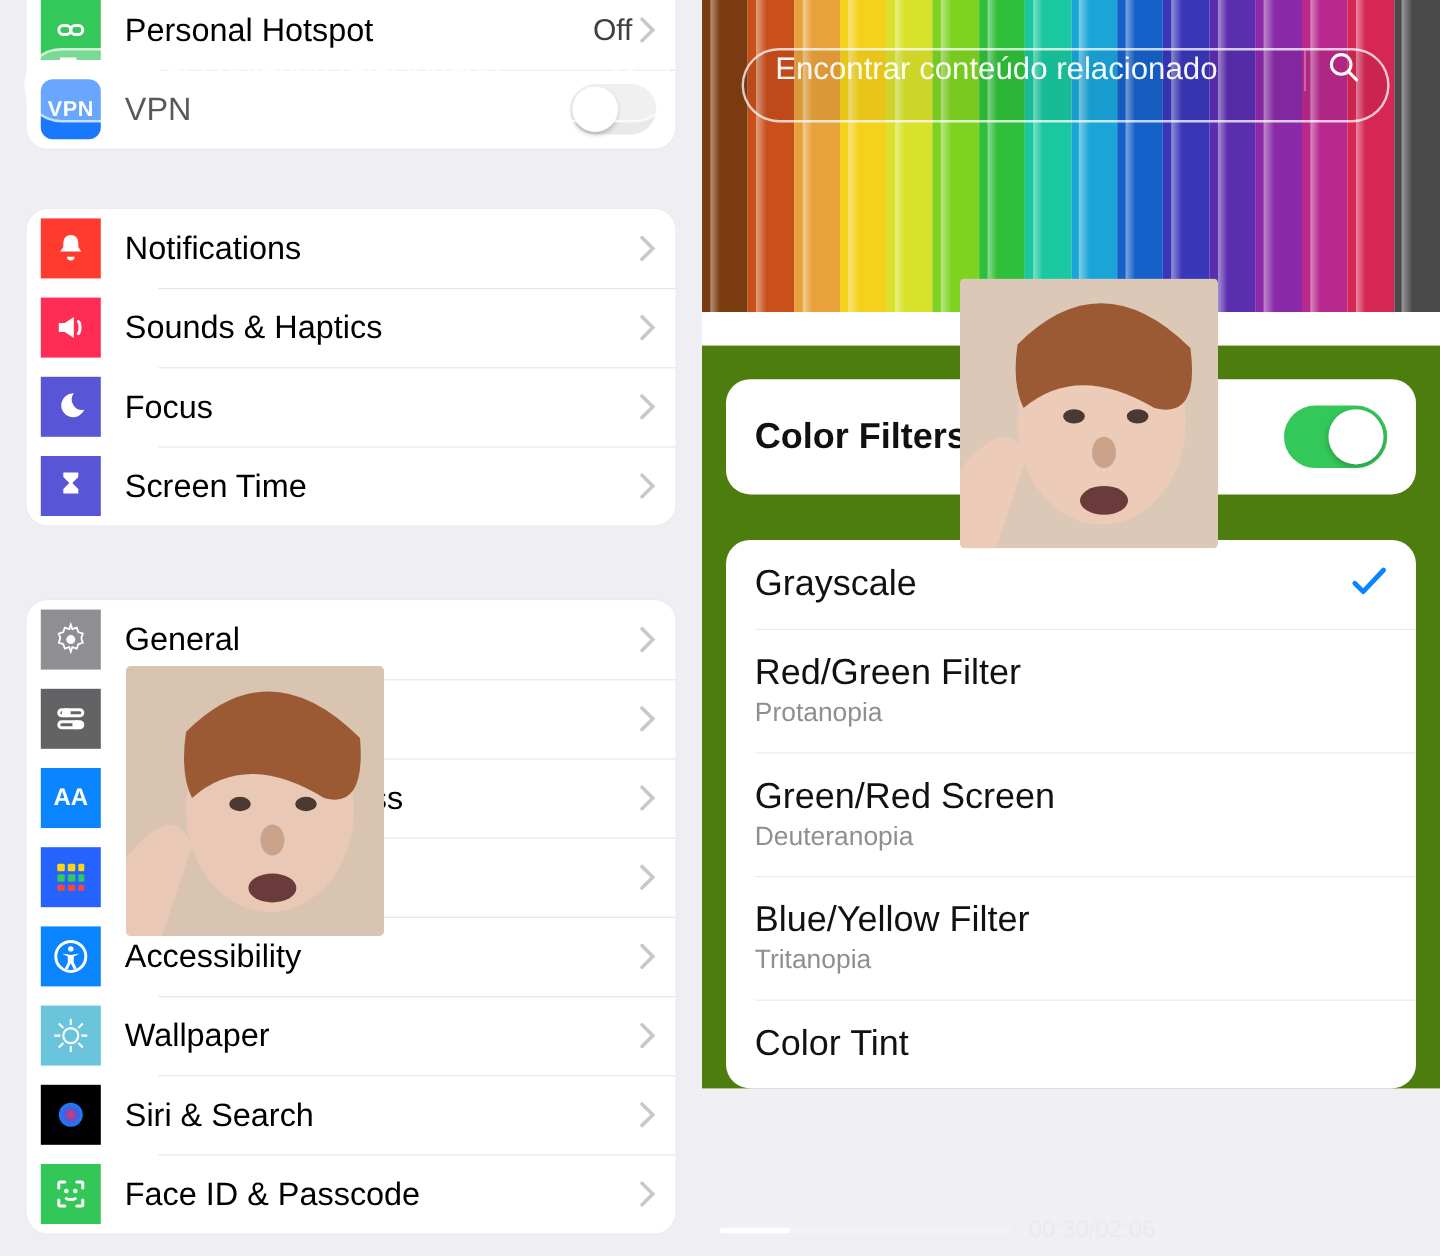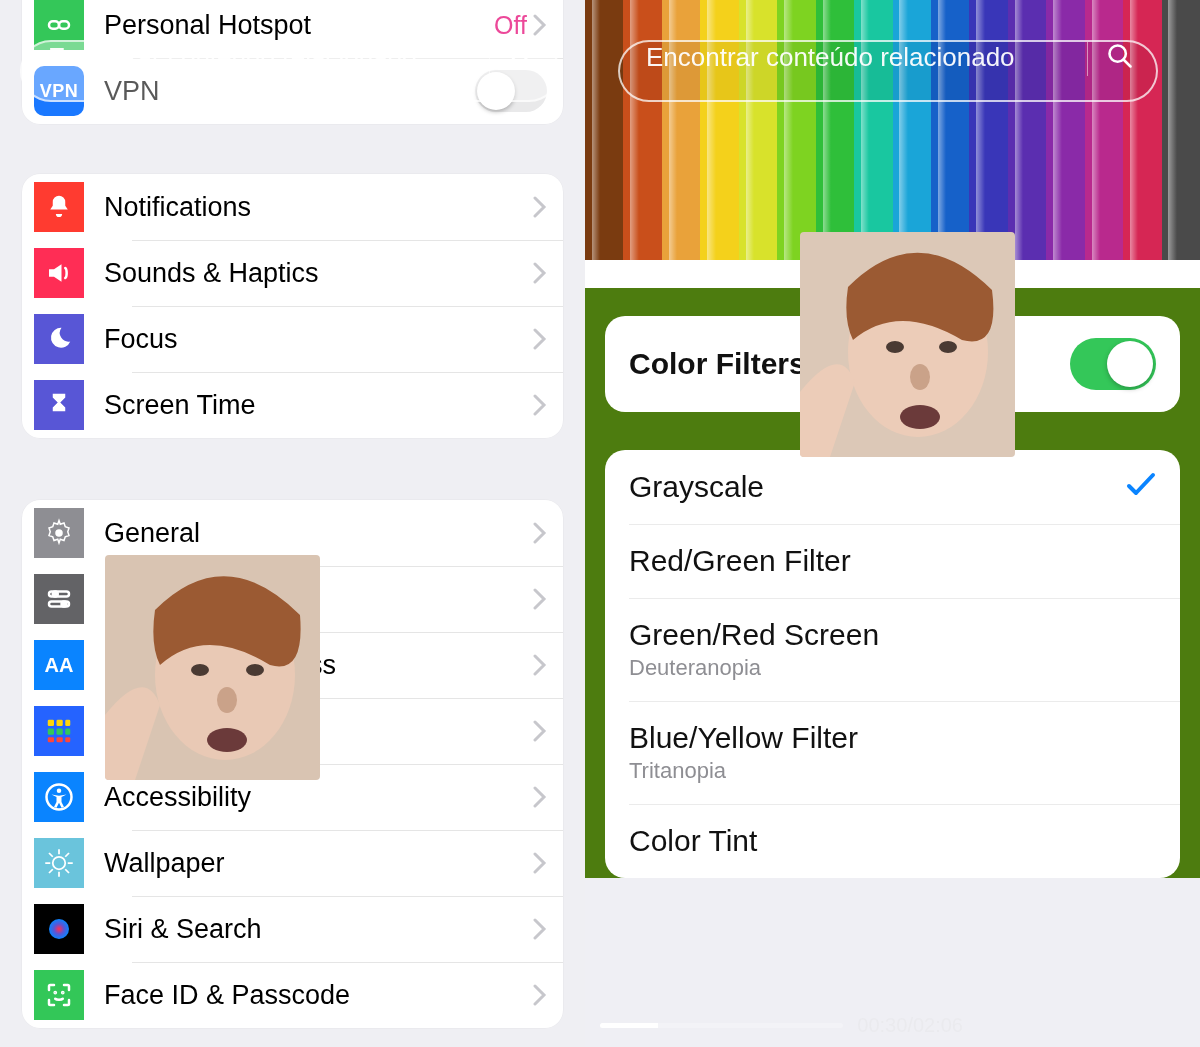--- a/index.html
+++ b/index.html
@@ -9,21 +9,21 @@
   .pane-left { left:0; width:585px; background:#efeff3; }
   .pane-right { left:585px; width:615px; background:#efeff4; }
 
   
   .group { background:#ffffff; border-radius:18px; margin:0 22px 40px 22px; overflow:hidden; box-shadow:0 0 0 0.5px rgba(0,0,0,0.04); }
   .row { display:flex; align-items:center; height:66px; padding:0 16px 0 12px; position:relative; }
   .row + .row::before { content:""; position:absolute; left:110px; right:0; top:0; height:1px; background:rgba(0,0,0,0.10); }
   .row.noline::before{display:none;}
   .icon-box { width:50px; height:50px; border-radius:0; display:flex; align-items:center; justify-content:center; color:#fff; flex:0 0 auto; margin-right:20px; }
   .label { font-size:27px; color:#000; flex:1 1 auto; }
-  .value { font-size:25px; color:#ec4899; margin-right:6px; }
+  .value { font-size:25px; color:#404040; margin-right:6px; }
   .chev { color:#c7c7cc; font-size:28px; flex:0 0 auto; }
   .chev svg { display:block; }
 
   .toggle { width:72px; height:42px; border-radius:21px; position:relative; background:#e9e9ea; flex:0 0 auto; }
   .toggle .knob { position:absolute; top:2px; width:38px; height:38px; border-radius:50%; background:#fff; box-shadow:0 2px 4px rgba(0,0,0,0.25); }
   .toggle.off .knob { left:2px; }
 
   .big-toggle { width:86px; height:52px; border-radius:26px; position:relative; background:#34c759; flex:0 0 auto; }
   .big-toggle .knob { position:absolute; top:3px; right:3px; width:46px; height:46px; border-radius:50%; background:#fff; box-shadow:0 2px 5px rgba(0,0,0,0.25); }
 
@@ -373,20 +373,21 @@
             </div>
           <span class="check">
             <svg width="30" height="26" viewBox="0 0 30 26">
                 <path d="M3 14l7 7L27 3" fill="none" stroke="#0a84ff" stroke-width="4" stroke-linecap="round" stroke-linejoin="round"></path>
               </svg>
           </span>
         </div>
         <div class="f-row">
           <div class="f-main">
             <div class="f-title">Red/Green Filter</div>
+            <div class="f-sub">Protanopia</div>
           </div>
         </div>
         <div class="f-row">
           <div class="f-main">
             <div class="f-title">Green/Red Screen</div>
             <div class="f-sub">Deuteranopia</div>
           </div>
         </div>
         <div class="f-row">
           <div class="f-main">

